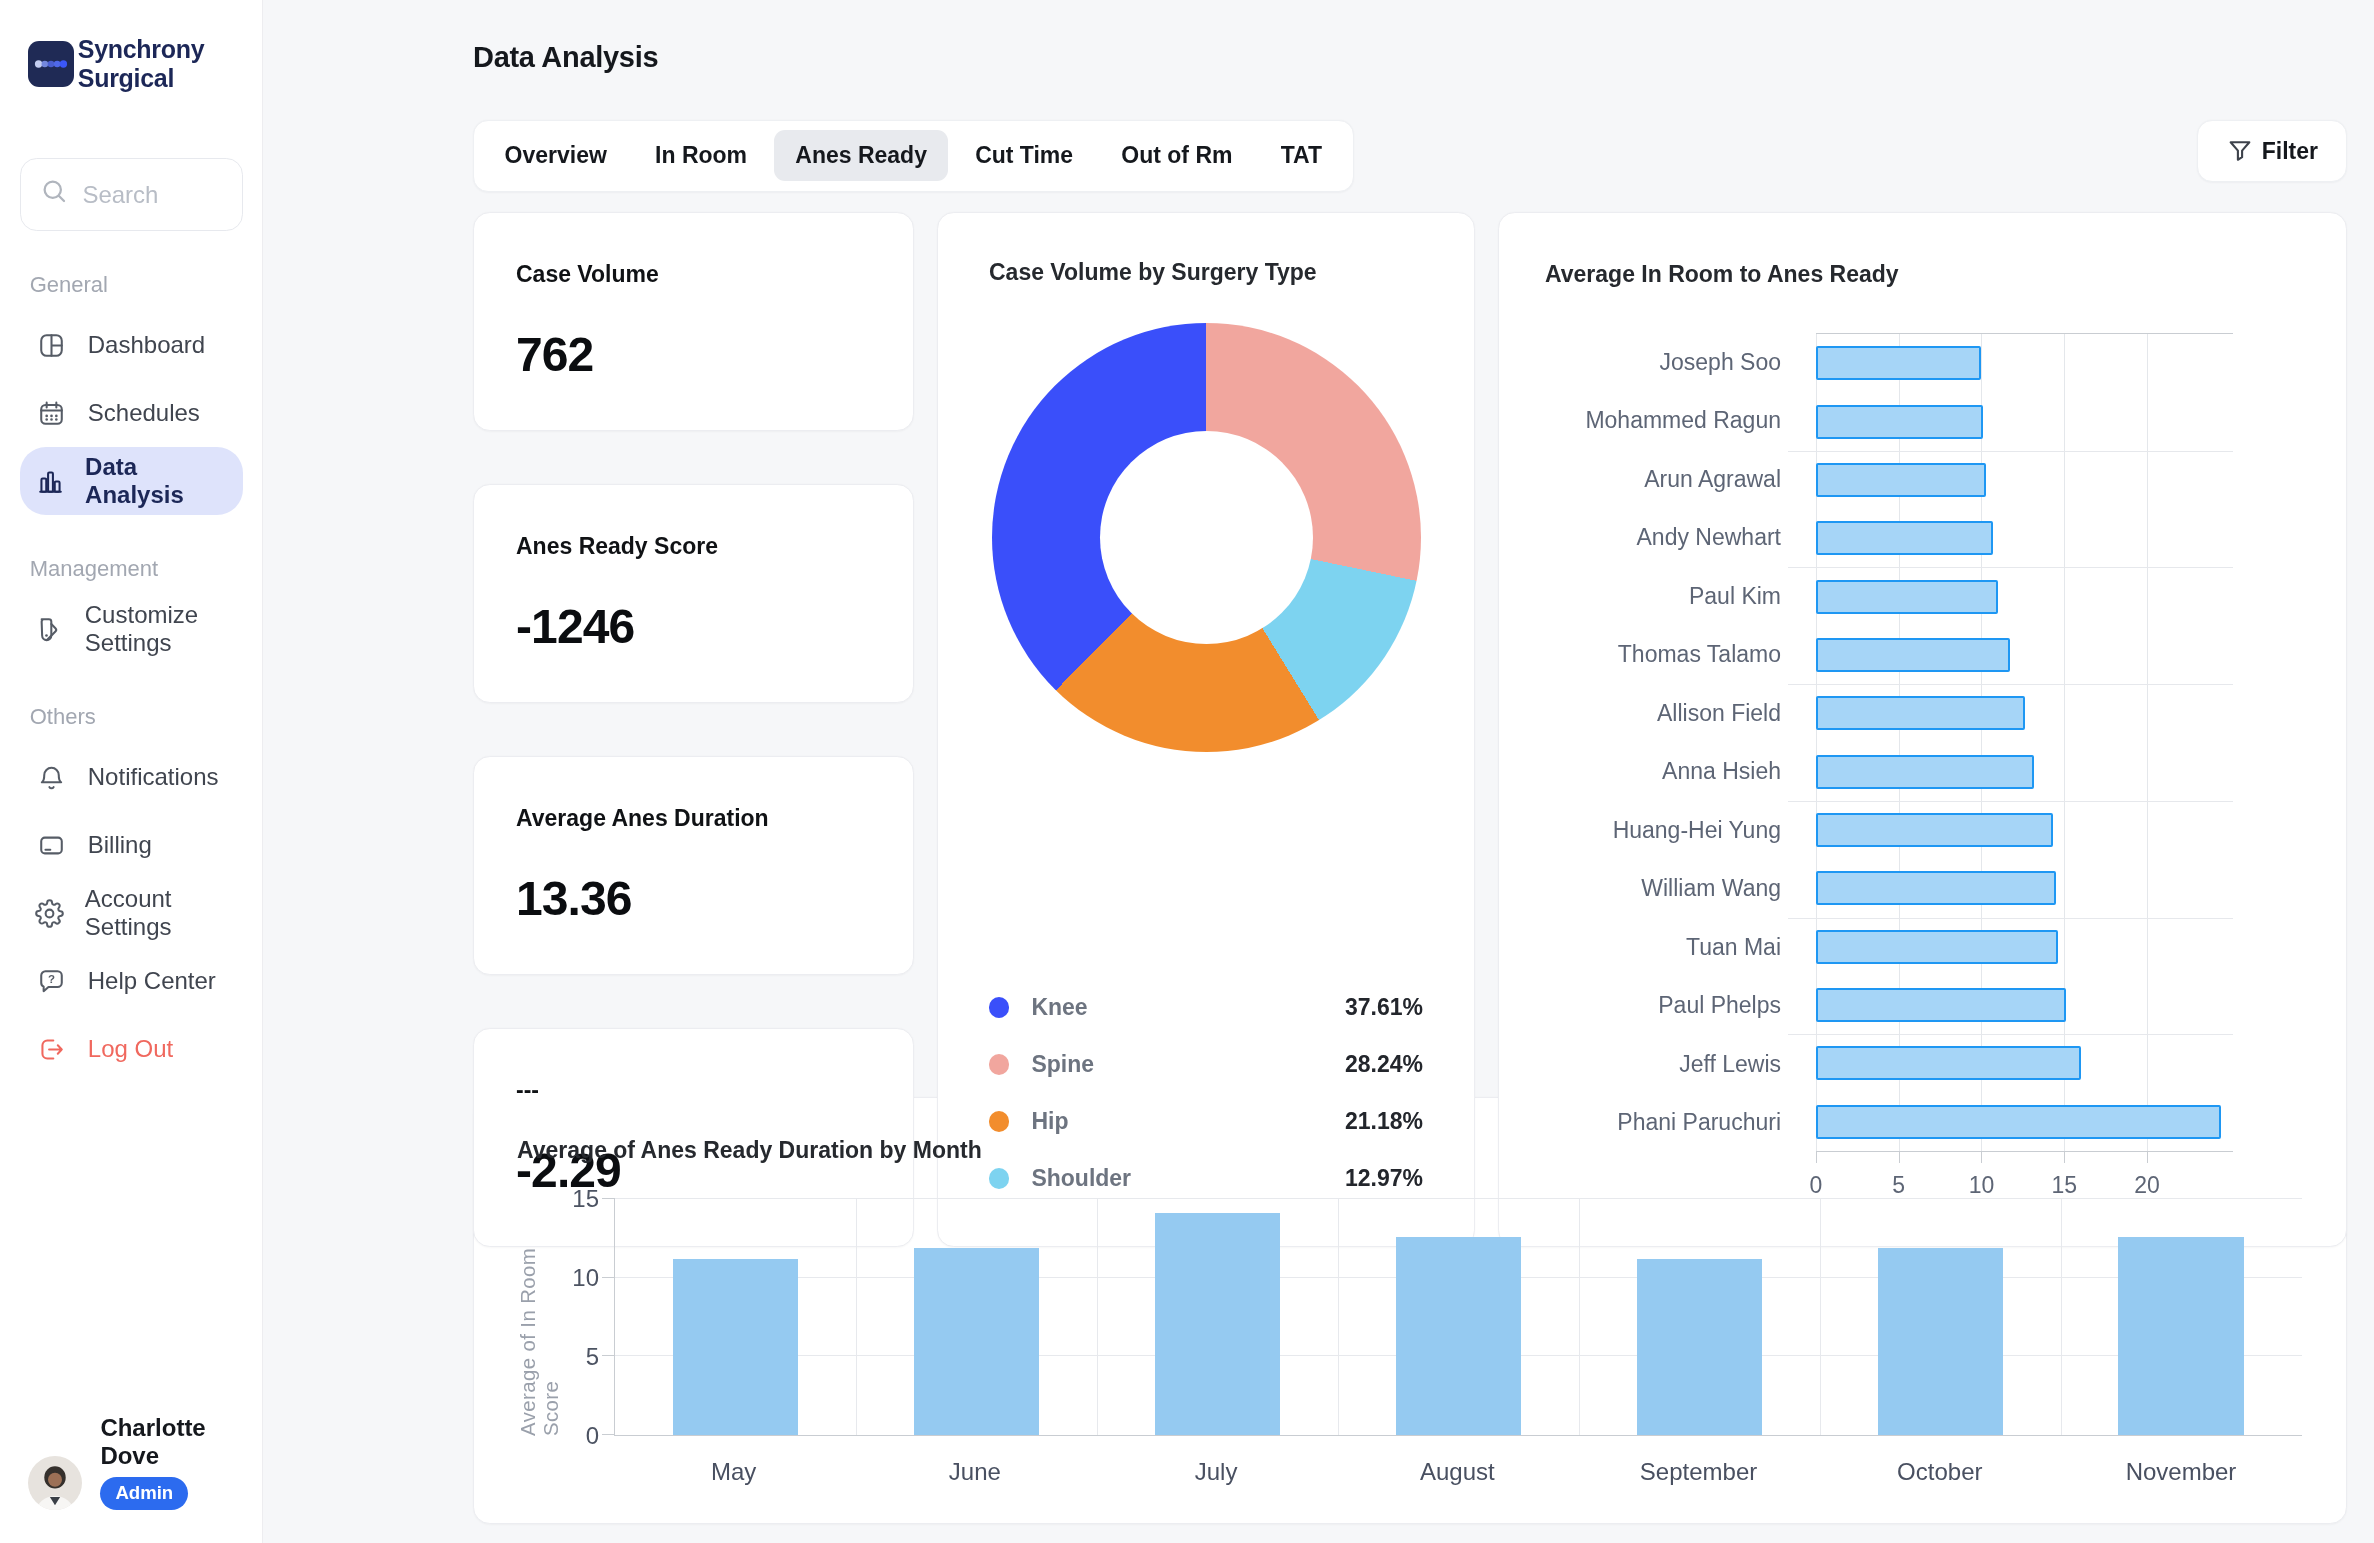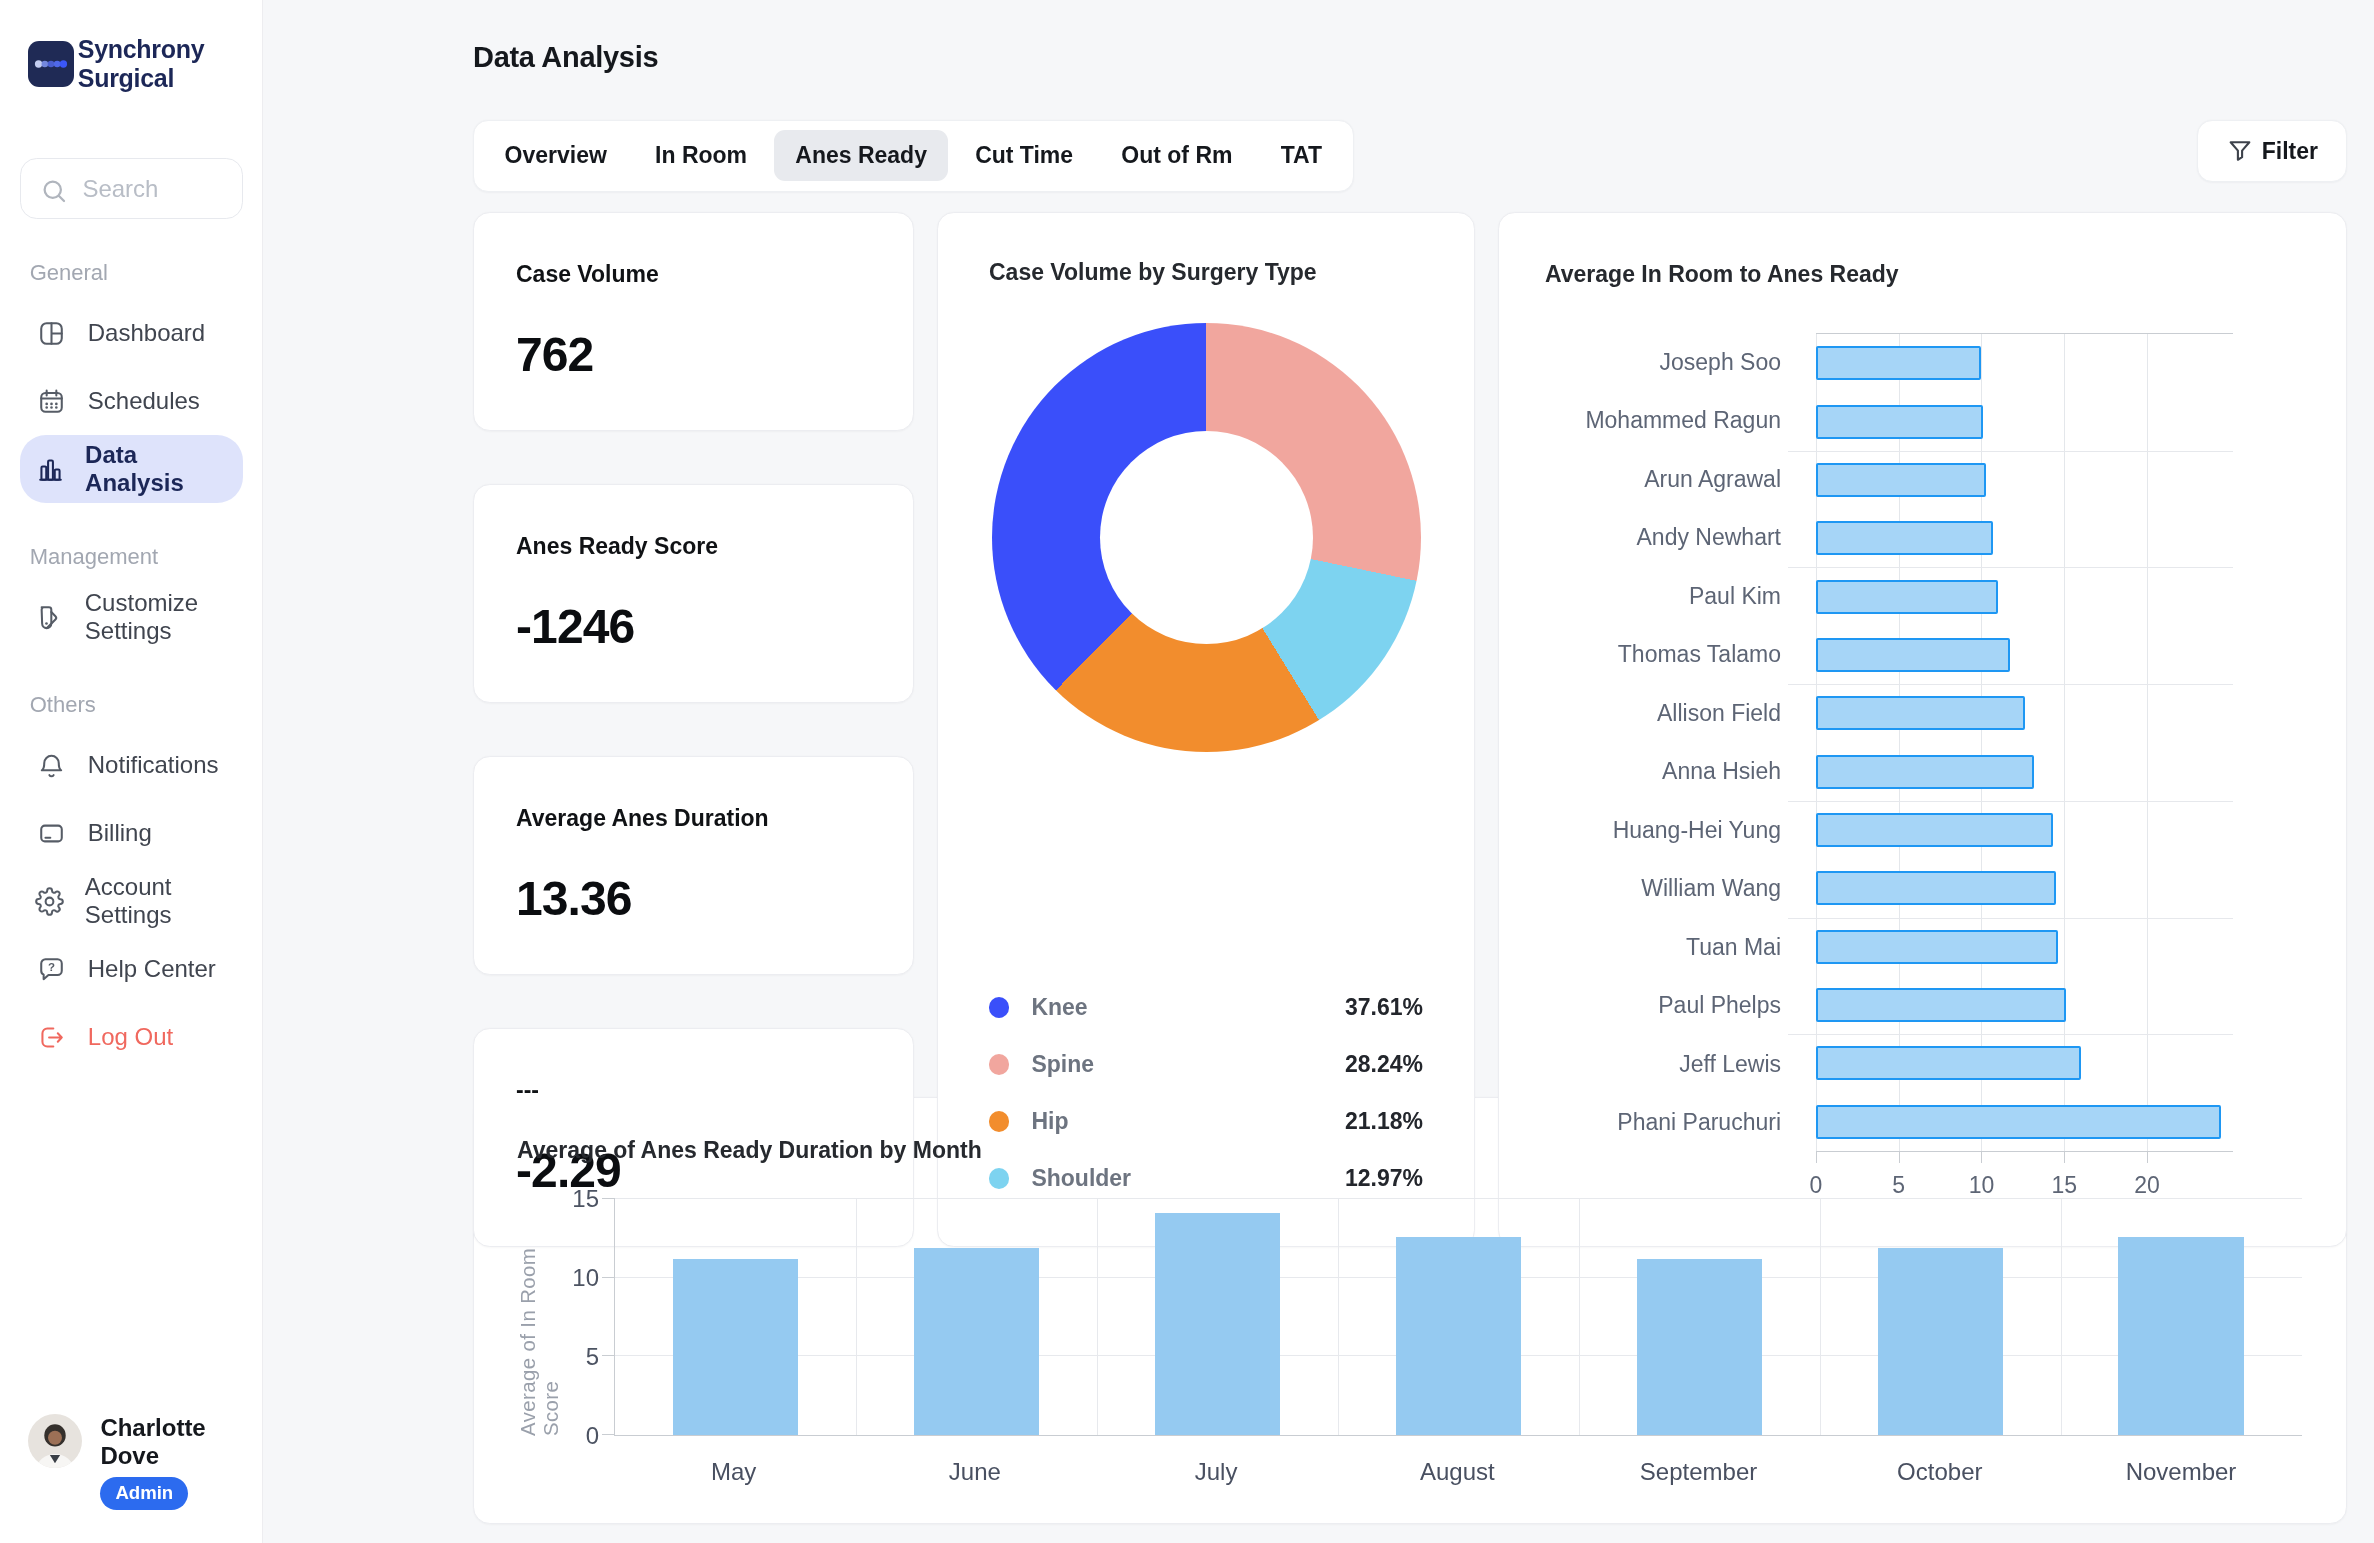--- a/index.html
+++ b/index.html
@@ -18,38 +18,38 @@
   .sidebar {
     width:263px; min-width:263px; height:100%;
     background:#ffffff; border-right:0.9px solid #ededf0;
     padding:35px 18.6px 33px 20.4px;
     display:flex; flex-direction:column;
   }
   .brand { display:flex; align-items:center; gap:4px; padding-left:7.4px; }
   .brand-name { font-size:25px; font-weight:700; color:#1c2757; letter-spacing:-0.3px; }
   .search-box { position:relative; margin-top:65px; }
   .search-box input {
-    width:100%; height:61px; border:1.9px solid #e7e9ee; border-radius:16.7px;
+    width:100%; height:73px; border:1.9px solid #e7e9ee; border-radius:16.7px;
     padding:0 16.7px 0 61px; font-size:24px; color:#3e434d; outline:none;
     font-family:inherit; background:#fff;
   }
   .search-box input::placeholder { color:#b8bdc6; }
   .search-box .icon { position:absolute; left:18.6px; top:17.6px; color:#b0b5bd; }
   .sb-label { margin:41px 9.3px 13px; font-size:22px; color:#a2a7b1; }
   .sb-item {
     display:flex; align-items:center; gap:20.4px;
     height:68px; padding:0 15px; border-radius:26px;
     font-size:24px; color:#40454f; cursor:pointer;
   }
   .sb-item .icon { width:32px; }
   .sb-item.active { background:#dee3fb; color:#1c2757; font-weight:700; }
   .sb-item.active .icon { color:#1c2757; }
   .sb-item.danger { color:#f0685e; }
   .sb-item.danger .icon { color:#f0685e; }
-  .profile { margin-top:auto; display:flex; align-items:flex-start; gap:18.6px; padding:18.6px 7.4px 0; }
+  .profile { margin-top:auto; display:flex; align-items:flex-end; gap:18.6px; padding:18.6px 7.4px 0; }
   .profile-name { font-size:24px; font-weight:700; color:#15181d; }
   .role-badge {
     display:inline-block; margin-top:7.4px; background:#2c6bef; color:#fff;
     font-size:18.6px; font-weight:700; padding:4.6px 15px 6.5px; border-radius:927px;
   }
 
   
   .main { flex:1; padding:41px 28px 0 210px; }
   .page-title { font-size:29px; font-weight:700; margin:0; letter-spacing:-0.3px; }
   .toolbar { margin-top:46px; display:flex; justify-content:space-between; align-items:flex-start; }

